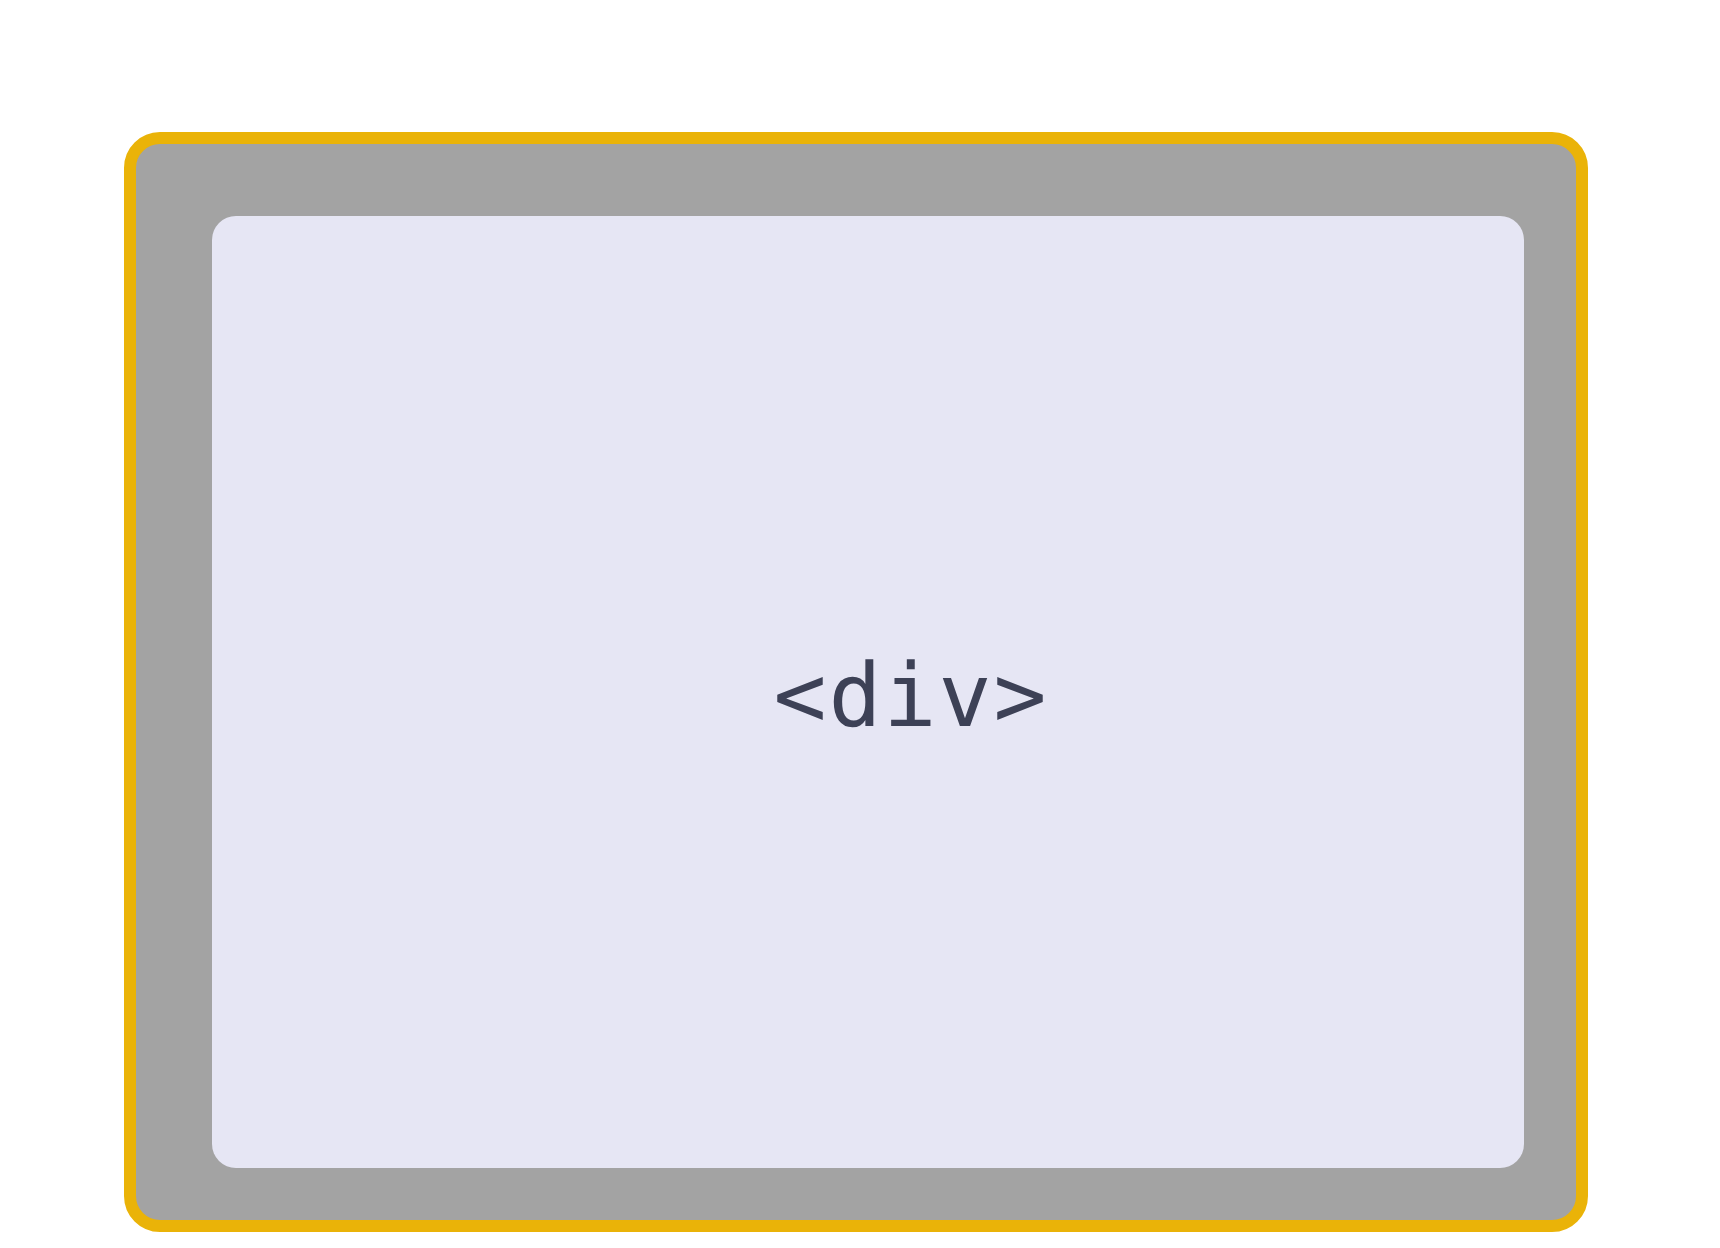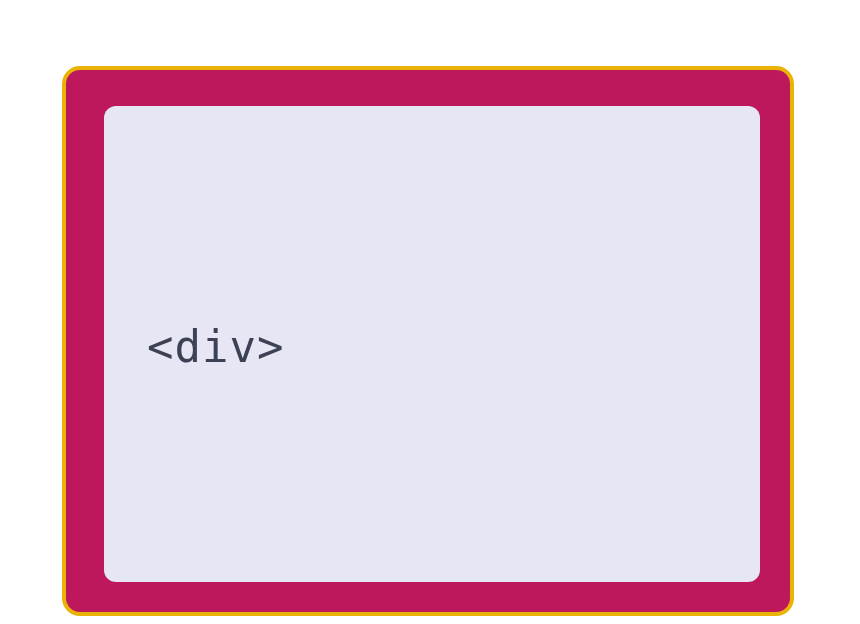--- a/index.html
+++ b/index.html
@@ -13,24 +13,25 @@
     background: #ffffff;
     font-family: "DejaVu Sans Mono", monospace;
     overflow: hidden;
   }
   .code-card {
     position: absolute;
     left: 62px;
     top: 66px;
     width: 732px;
     height: 550px;
-    background: #be185d;
-    border: 4px solid #eab308;
+    background: #a3a3a3;
+    border: 6px solid #eab308;
     border-radius: 18px;
     box-sizing: border-box;
+    text-align: center;
   }
   .code-panel {
     position: absolute;
     left: 38px;
     top: 36px;
     width: 656px;
     height: 476px;
     background: #e6e6f4;
     border-radius: 12px;
     box-sizing: border-box;

